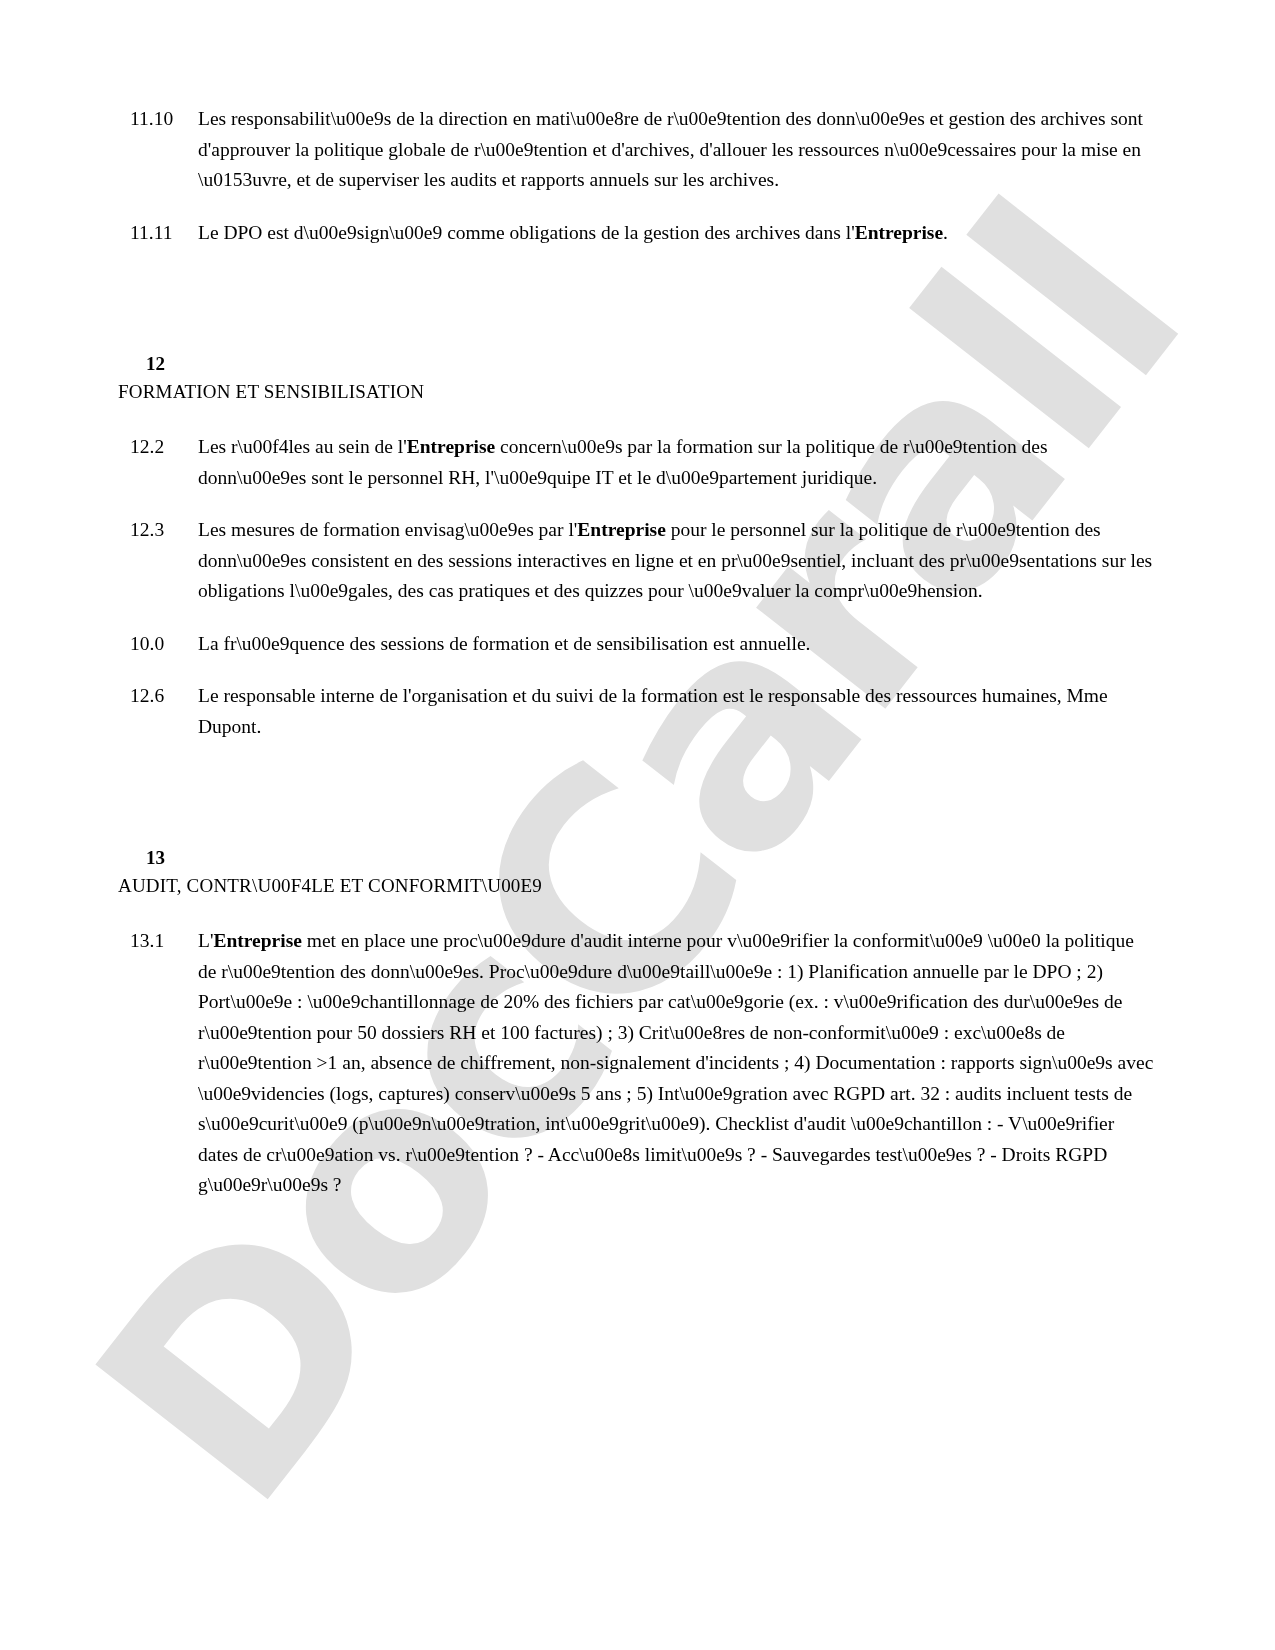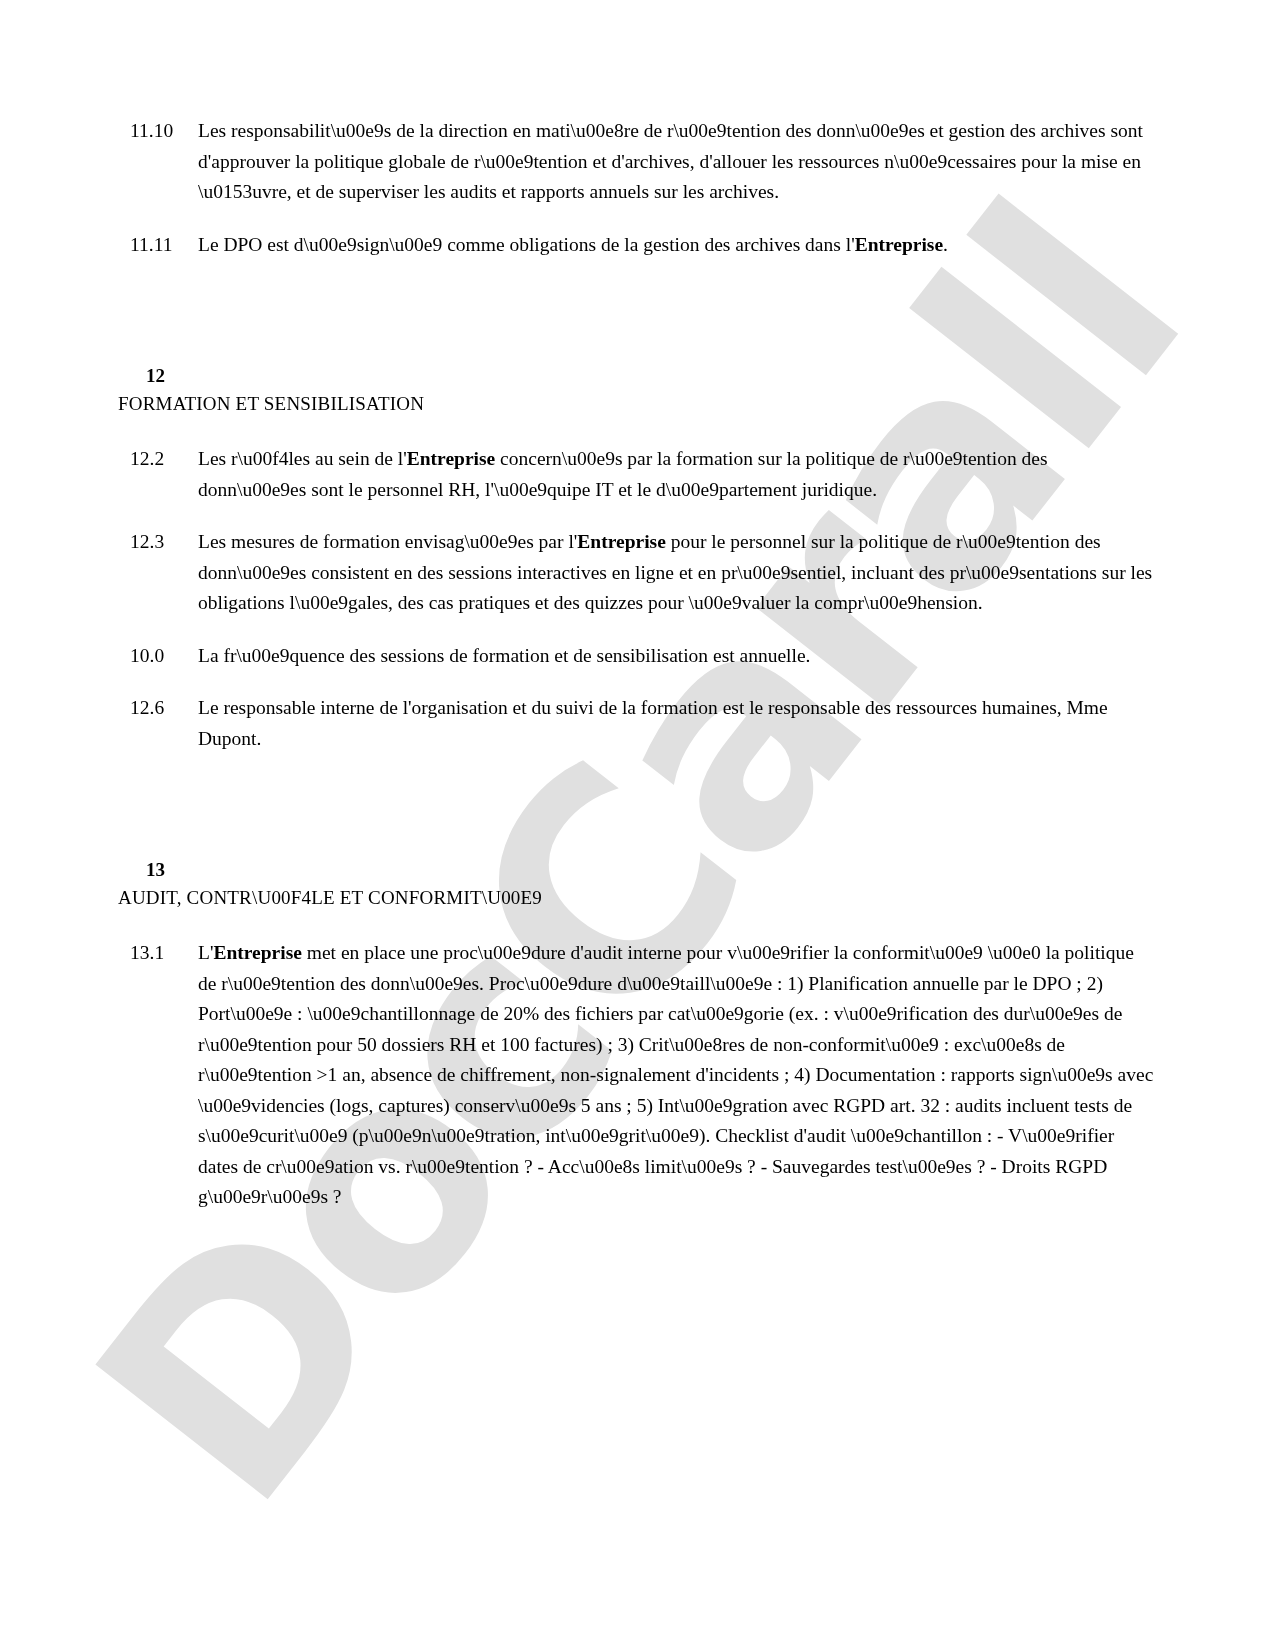--- a/index.html
+++ b/index.html
@@ -48,21 +48,20 @@
   .content {
     position: relative;
     z-index: 2;
     padding: 104px 118px 0 118px;
     box-sizing: border-box;
   }
   .clause {
     display: flex;
     align-items: flex-start;
     margin-bottom: 22px;
-    margin-top: 12px;
   }
   .clause-num {
     flex: 0 0 auto;
     width: 80px;
     font-size: 19.5px;
     line-height: 30.5px;
     text-align: left;
     padding-left: 2px;
     box-sizing: border-box;
   }

